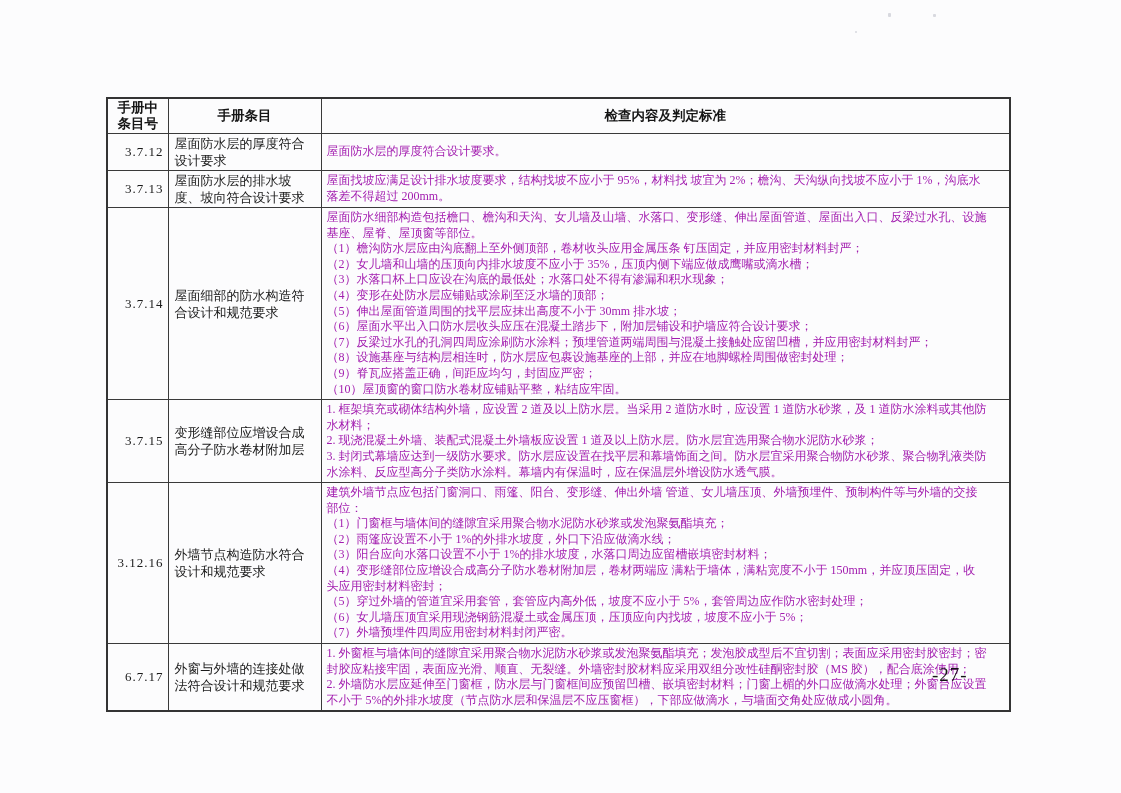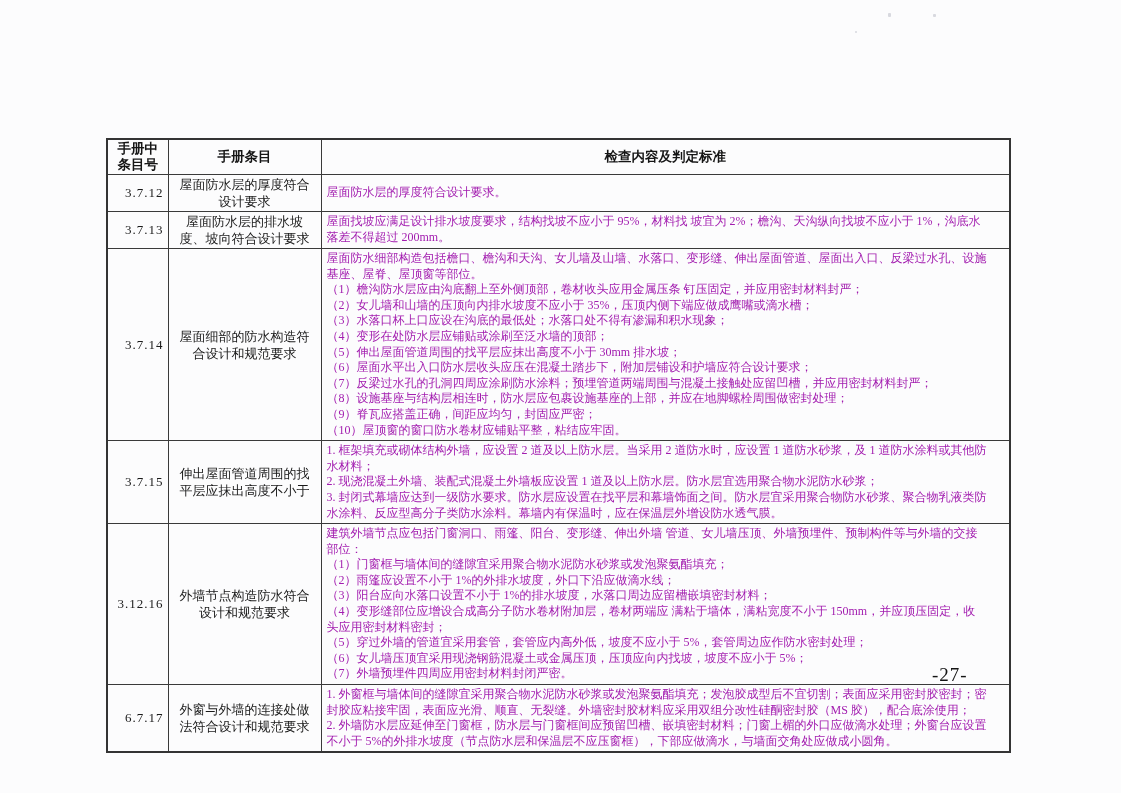--- a/index.html
+++ b/index.html
@@ -23,21 +23,20 @@
     border-radius: 1px;
   }
   .doc-table {
     position: absolute;
     left: 106px;
     top: 97px;
     width: 903px;
     border-collapse: collapse;
     table-layout: fixed;
     background: transparent;
-    margin-top: 41px;
   }
   .doc-table col.c1 { width: 61px; }
   .doc-table col.c2 { width: 153px; }
   .doc-table col.c3 { width: 689px; }
   .doc-table th, .doc-table td {
     border: 1px solid #3a3a3a;
     padding: 1px 4px;
     vertical-align: middle;
     overflow: hidden;
   }
@@ -58,21 +57,20 @@
   }
   td.cell-id {
     font-size: 13px;
     text-align: right;
     letter-spacing: 1px;
     white-space: nowrap;
     color: #1a1a1a;
   }
   td.cell-entry {
     font-size: 13px;
-    text-align: center;
     line-height: 17px;
     color: #1a1a1a;
     padding: 1px 6px;
   }
   td.cell-content {
     font-size: 12px;
     line-height: 15.6px;
     text-align: left;
     color: #a21caf;
     padding: 2px 22px 2px 5px;
@@ -146,21 +144,21 @@
             <div class="para">（6）屋面水平出入口防水层收头应压在混凝土踏步下，附加层铺设和护墙应符合设计要求；</div>
             <div class="para">（7）反梁过水孔的孔洞四周应涂刷防水涂料；预埋管道两端周围与混凝土接触处应留凹槽，并应用密封材料封严；</div>
             <div class="para">（8）设施基座与结构层相连时，防水层应包裹设施基座的上部，并应在地脚螺栓周围做密封处理；</div>
             <div class="para">（9）脊瓦应搭盖正确，间距应均匀，封固应严密；</div>
             <div class="para">（10）屋顶窗的窗口防水卷材应铺贴平整，粘结应牢固。</div>
           </td>
     </tr>
 
     <tr>
       <td class="cell-id">3.7.15</td>
-      <td class="cell-entry">伸出屋面管道周围的找平层应抹出高度不小于</td>
+      <td class="cell-entry">变形缝部位应增设合成高分子防水卷材附加层</td>
       <td class="cell-content">
             <div class="para">1. 框架填充或砌体结构外墙，应设置 2 道及以上防水层。当采用 2 道防水时，应设置 1 道防水砂浆，及 1 道防水涂料或其他防水材料；</div>
             <div class="para">2. 现浇混凝土外墙、装配式混凝土外墙板应设置 1 道及以上防水层。防水层宜选用聚合物水泥防水砂浆；</div>
             <div class="para">3. 封闭式幕墙应达到一级防水要求。防水层应设置在找平层和幕墙饰面之间。防水层宜采用聚合物防水砂浆、聚合物乳液类防水涂料、反应型高分子类防水涂料。幕墙内有保温时，应在保温层外增设防水透气膜。</div>
           </td>
     </tr>
 
     <tr>
       <td class="cell-id">3.12.16</td>
       <td class="cell-entry">外墙节点构造防水符合设计和规范要求</td>

